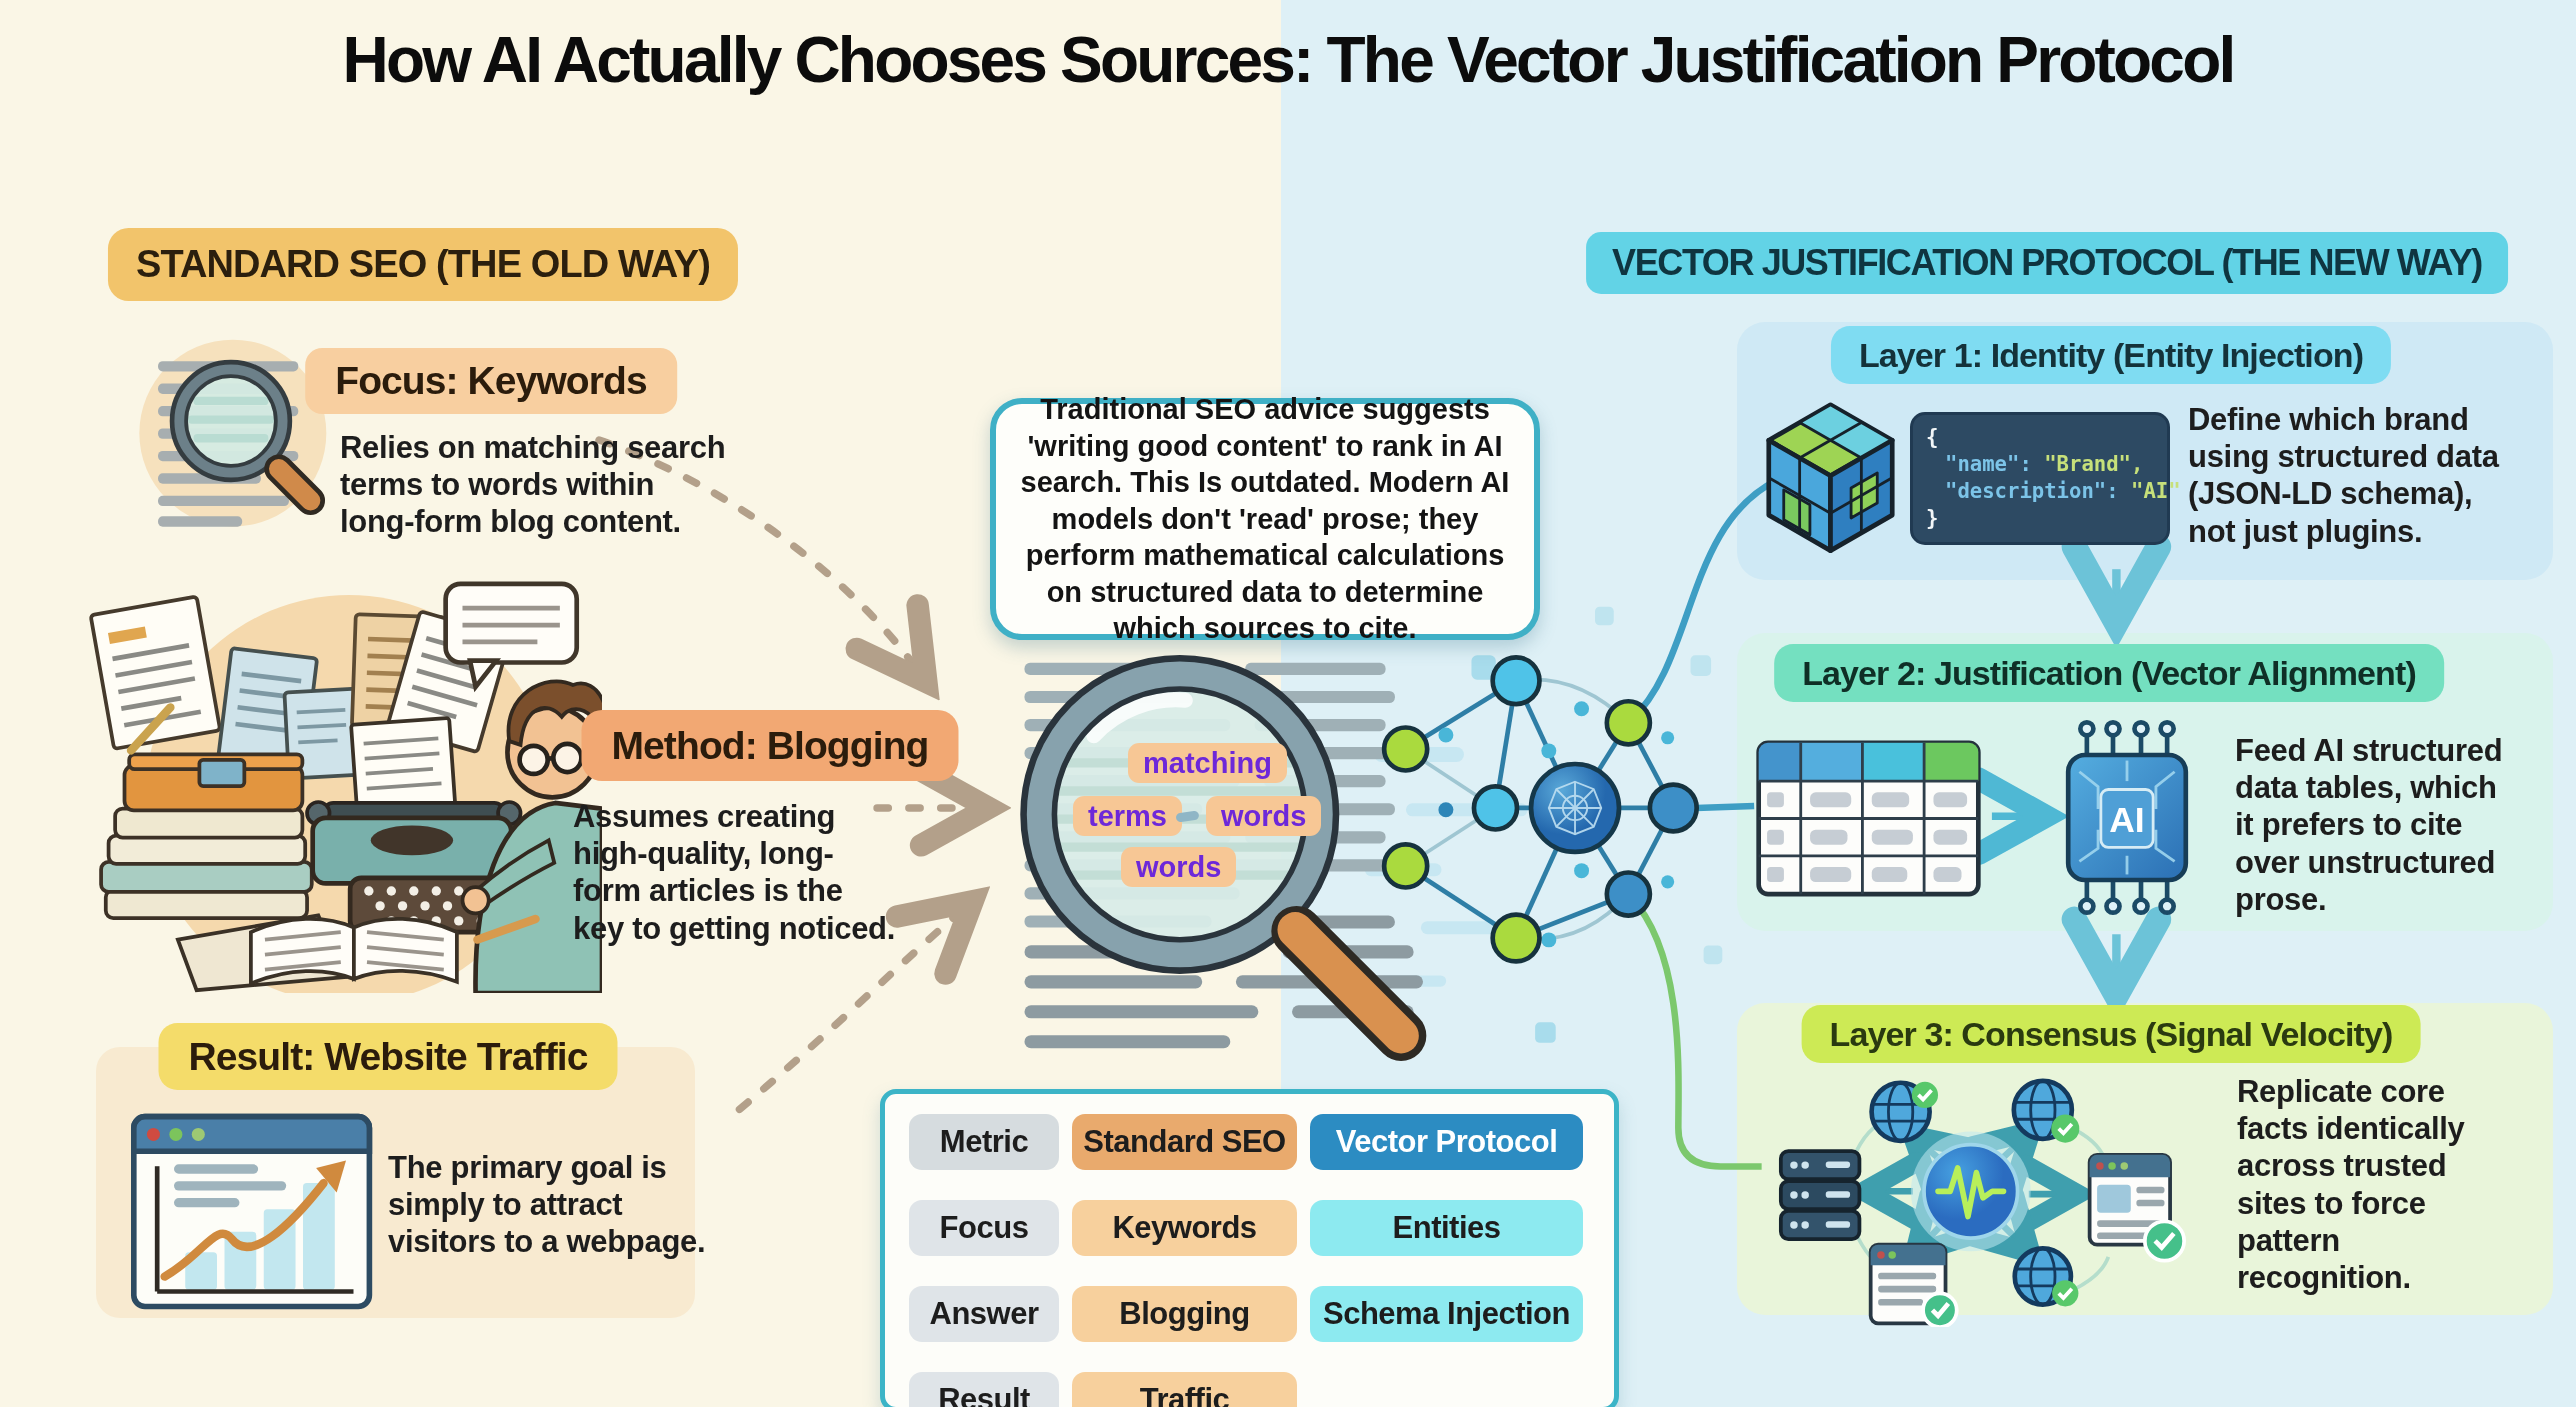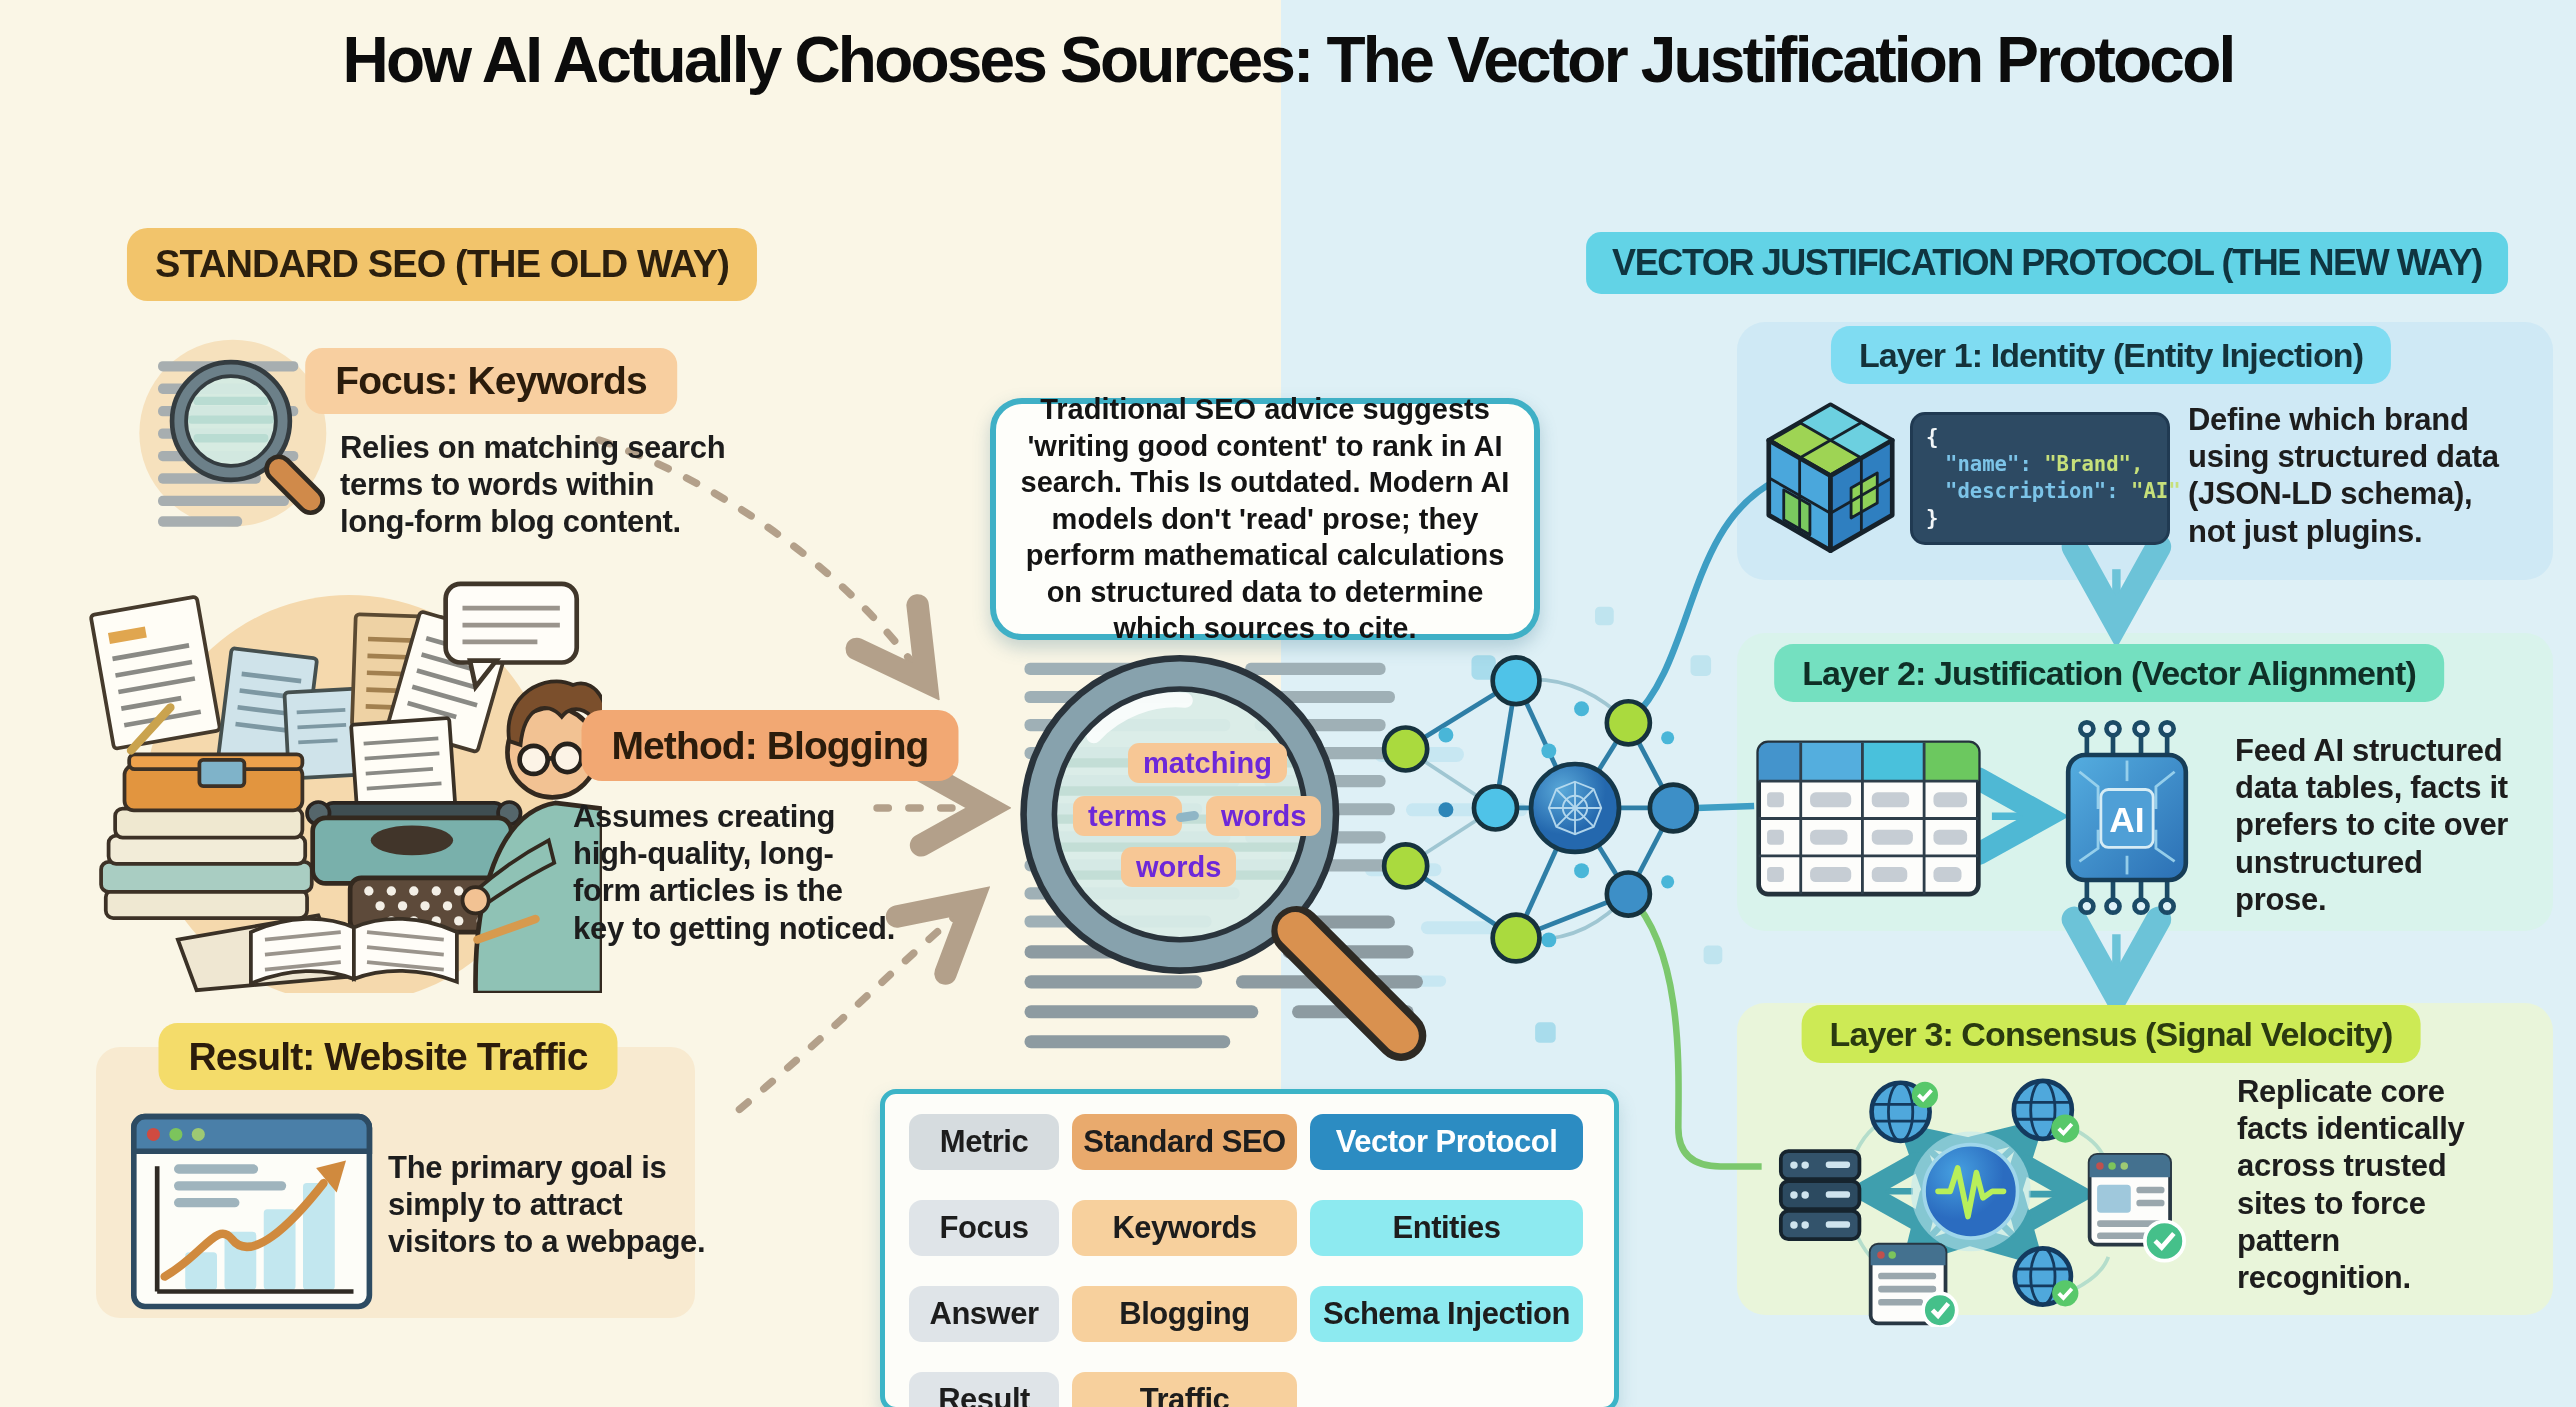--- a/index.html
+++ b/index.html
@@ -10,21 +10,21 @@
   }
   .abs { position:absolute; }
   .title {
     left:0; top:22.5px; width:2576px; text-align:center;
     font-size:64px; font-weight:bold; letter-spacing:-2.8px; color:#0c0c0c;
   }
   .badge {
     display:inline-flex; align-items:center; justify-content:center; white-space:nowrap;
     font-weight:bold; transform:translateX(-50%); letter-spacing:-0.9px;
   }
-  .hdr-badge { height:73px; border-radius:20.6px; padding:0 28px; font-size:38px; color:#2b1f0e;margin-left:19px; }
+  .hdr-badge { height:73px; border-radius:20.6px; padding:0 28px; font-size:38px; color:#2b1f0e; }
   .hdr-badge2 { height:62px; border-radius:15px; padding:0 26px; font-size:36px; color:#0f3540; letter-spacing:-1.4px; }
   .chip-badge { border-radius:17px; padding:0 30px; color:#2b1c0c; }
   .layer-badge { height:58px; border-radius:19px; padding:0 28px; font-size:34px; color:#14323a; letter-spacing:-0.9px; }
   .para { font-weight:bold; color:#1d1d1d; font-size:31px; line-height:1.2; letter-spacing:-0.3px; }
   .panel { position:absolute; left:1737px; width:816px; border-radius:28px; }
   .callout {
     left:990px; top:354px; width:550px; height:242px;
     background:#fefefa; border:6.6px solid #3fb0c6; border-radius:32px;
     box-shadow:0 7.5px 17px rgba(60,120,140,.28);
     display:flex; align-items:center; justify-content:center; text-align:center;
@@ -541,21 +541,21 @@
         <path d="M126,56 L106,72 L106,96"></path>
       <path d="M24,152 L44,138 L44,118"></path>
         <path d="M126,152 L106,138 L106,118"></path>
       <path d="M75,44 L75,66"></path>
         <path d="M75,166 L75,146"></path>
     </g>
     <rect x="47" y="75" width="56" height="62" rx="8" fill="#4f9fd6" stroke="#d6ecf5" stroke-width="3"></rect>
     <text x="75" y="120" text-anchor="middle" font-family="Liberation Sans, sans-serif" font-size="38" font-weight="bold" fill="#ffffff">AI</text>
   </svg>
 
-  <div class="abs para" style="left:2235px;top:732px;width:281px;">Feed AI structured data tables, facts it prefers to cite over unstructured prose.</div>
+  <div class="abs para" style="left:2235px;top:732px;width:281px;">Feed AI structured data tables, which it prefers to cite over unstructured prose.</div>
 
   <div class="abs badge layer-badge" style="left:2111px;top:1005px;background:#cdea55;color:#2a3a10;">Layer 3: Consensus (Signal Velocity)</div>
 
   <svg class="abs" width="459" height="262" viewBox="0 0 490 280" style="left:1760px;top:1065px;">
     <defs>
       <radialGradient id="pulseG" cx="35%" cy="30%">
           <stop offset="0%" stop-color="#46a0e0"></stop>
           <stop offset="100%" stop-color="#2b6cc0"></stop>
         </radialGradient>
       <marker id="mCons" markerWidth="13" markerHeight="13" refX="9" refY="6.5" orient="auto">

